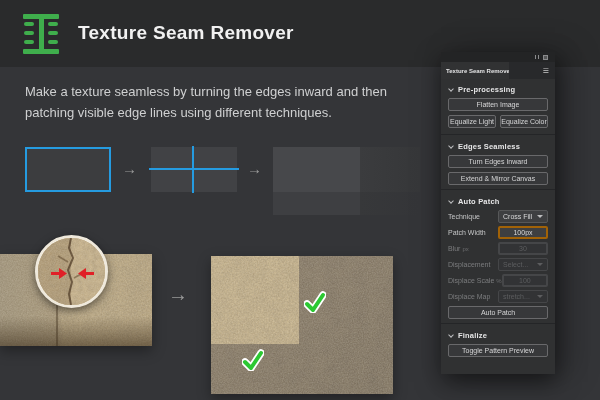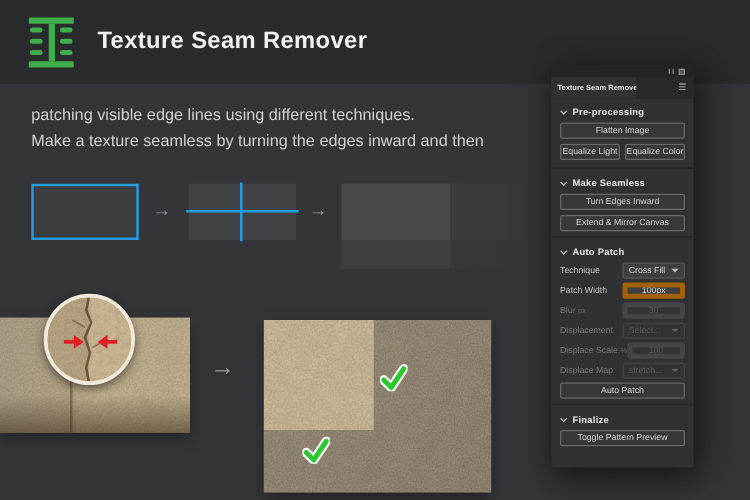--- a/index.html
+++ b/index.html
@@ -61,21 +61,21 @@
           font-size:7px; display:flex; align-items:center; justify-content:center; margin-bottom:4px; cursor:pointer; white-space:nowrap; }
   .btn-row { display:flex; gap:4px; }
   .btn-row .pbtn { flex:1; }
   .psep { border:none; border-top:1px solid #242527; margin:2px -7px 6px -7px; }
   .frow { display:flex; align-items:center; height:13px; margin-bottom:3px; }
   .frow .flabel { font-size:7px; color:#c4c5c6; white-space:nowrap; }
   .frow .funit { font-size:6px; color:#6a6b6d; margin-left:2px; }
   .fctrl { margin-left:auto; width:50px; height:13px; border-radius:2px; display:flex; align-items:center; }
   .dropdown { background:#3e3f41; border:1px solid #565758; color:#d9d9da; padding:0 4px; justify-content:space-between; cursor:pointer; }
   .dd-chev { width:0; height:0; border-left:3px solid transparent; border-right:3px solid transparent; border-top:3.5px solid #bdbebf; }
-  .pinput { background:#3e3f41; border:4px solid #a16207; color:#d9d9da; font-size:7px; text-align:center;
+  .pinput { background:#3e3f41; border:2px solid #a16207; color:#d9d9da; font-size:7px; text-align:center;
             font-family:"Liberation Sans", sans-serif; }
   input.pinput { outline:none; }
   .disabled .flabel { color:#7b7c7e; }
   .disabled .fctrl { background:#323335; border-color:#454648; color:#5c5d5f; }
   .disabled .dd-chev { border-top-color:#5c5d5f; }
   .save-row { margin-top:1px; }
   .save-input { width:50px; background:#2a2b2c; border:1px solid #505152; color:#d9d9da; height:13px; }
   .save-input::placeholder { color:#737476; }
   .save-icon { margin-left:4px; line-height:0; cursor:pointer; }
 </style>
@@ -93,22 +93,22 @@
       <div class="dash" style="left:2px; top:17px;"></div>
       <div class="dash" style="left:2px; top:26px;"></div>
       <div class="dash" style="left:26px; top:8px;"></div>
       <div class="dash" style="left:26px; top:17px;"></div>
       <div class="dash" style="left:26px; top:26px;"></div>
     </div>
     <div class="page-title">Texture Seam Remover</div>
   </div>
 
   <div class="intro">
+    <div>Make a texture seamless by turning the edges inward and then</div>
     <div>patching visible edge lines using different techniques.</div>
-    <div>Make a texture seamless by turning the edges inward and then</div>
   </div>
 
   <div class="diag-rect1"></div>
   <div class="diag-arrow" style="left:122px; top:161px;">→</div>
   <div class="diag-rect2">
     <div class="cross-v"></div>
     <div class="cross-h"></div>
   </div>
   <div class="diag-arrow" style="left:247px; top:161px;">→</div>
   <div class="quad">
@@ -231,21 +231,21 @@
       </div>
       <div class="pbtn">Flatten Image</div>
       <div class="btn-row">
         <div class="pbtn">Equalize Light</div>
         <div class="pbtn">Equalize Color</div>
       </div>
       <hr class="psep">
 
       <div class="sec-head">
         <span class="chev"></span>
-        <span class="sec-title">Make Seamless</span>
+        <span class="sec-title">Edges Seamless</span>
       </div>
       <div class="pbtn">Turn Edges Inward</div>
       <div class="pbtn">Extend &amp; Mirror Canvas</div>
       <hr class="psep">
 
       <div class="sec-head">
         <span class="chev"></span>
         <span class="sec-title">Auto Patch</span>
       </div>
       <div class="frow">

